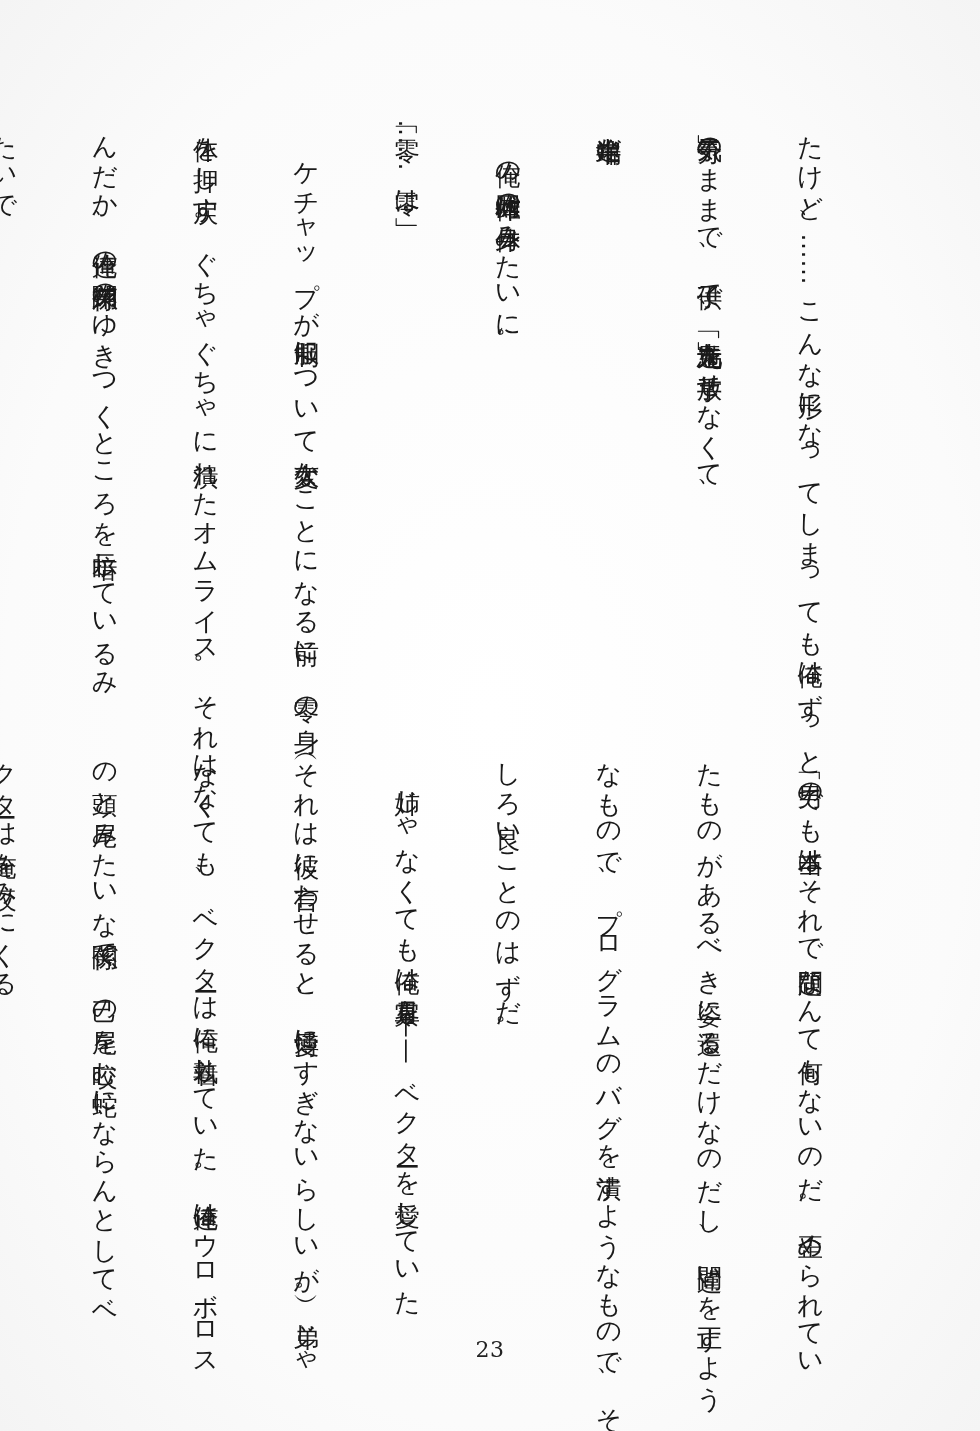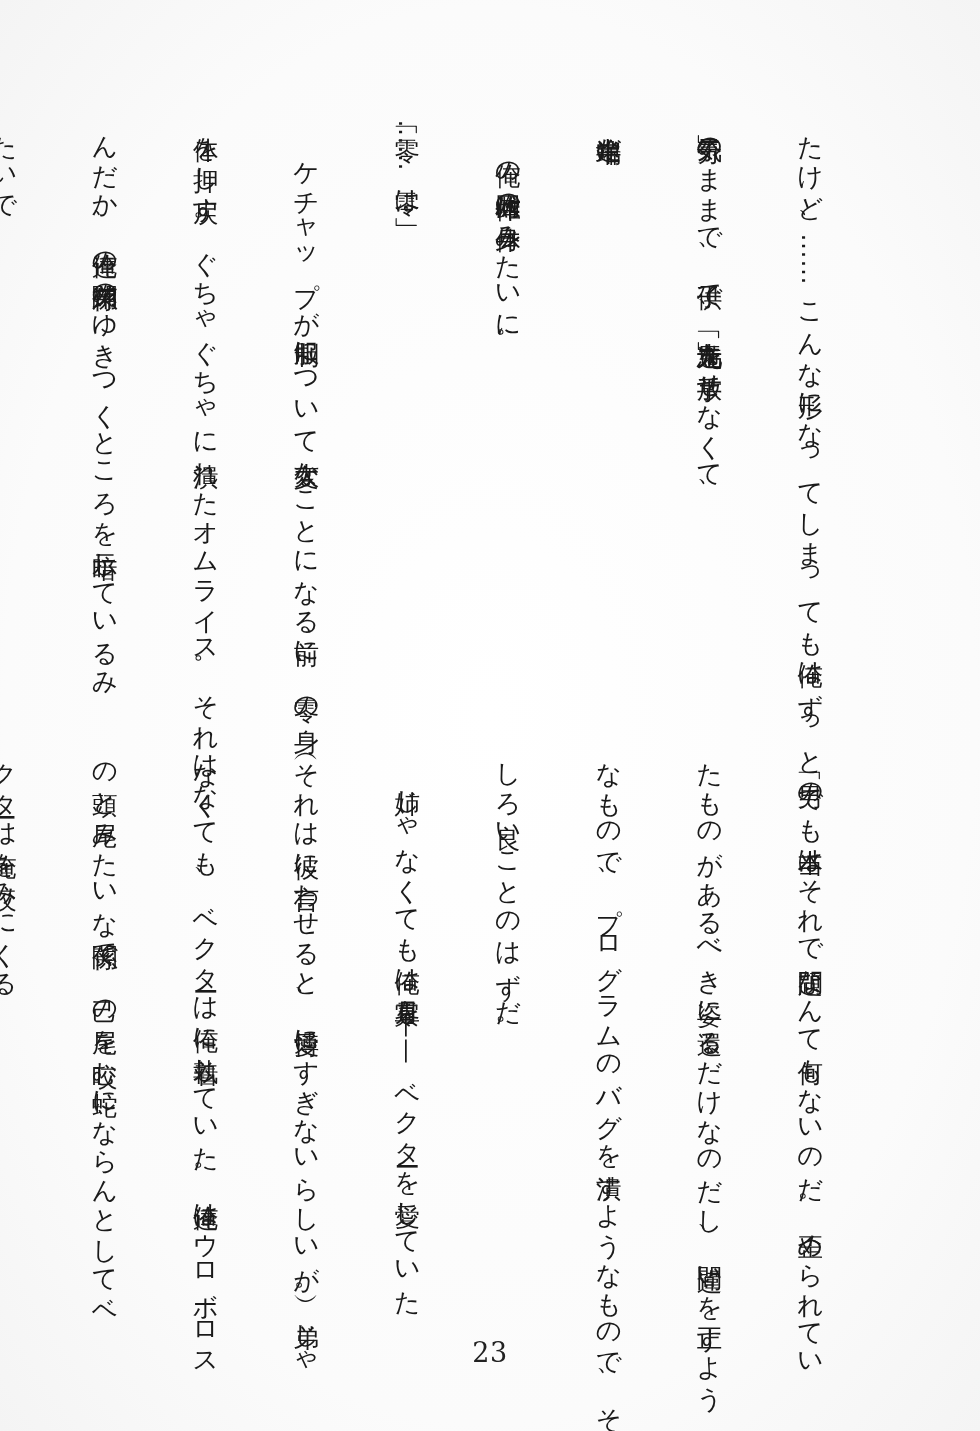--- a/index.html
+++ b/index.html
@@ -50,21 +50,21 @@
       margin: 0;
       padding: 0;
     }
     .page-number {
       position: absolute;
       left: 0;
       width: 980px;
       top: 1337px;
       text-align: center;
       font-family: "DejaVu Serif", "Liberation Serif", serif;
-      font-size: 27px;
+      font-size: 22px;
       color: #222;
       letter-spacing: 0.5px;
     }
   </style>
 </head>
 <body>
 
 <div class="page">
 
   <div class="block block-upper">

